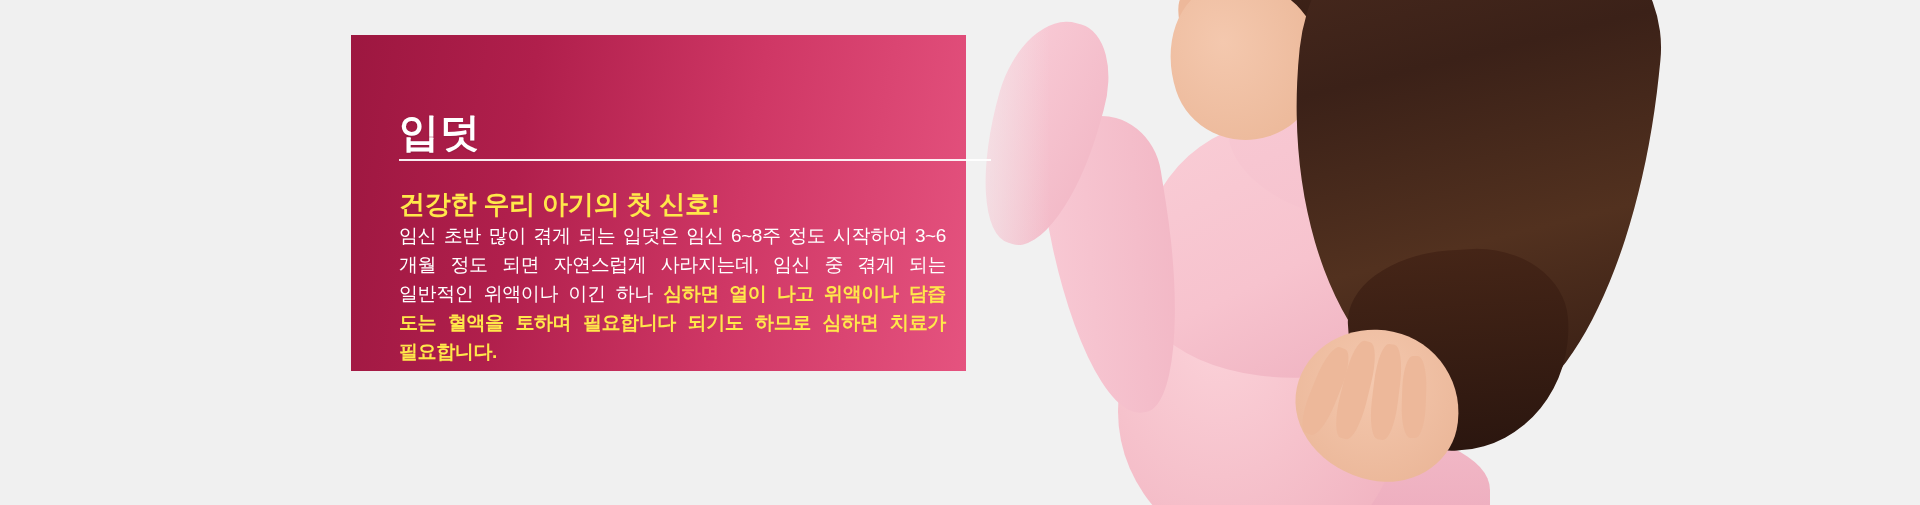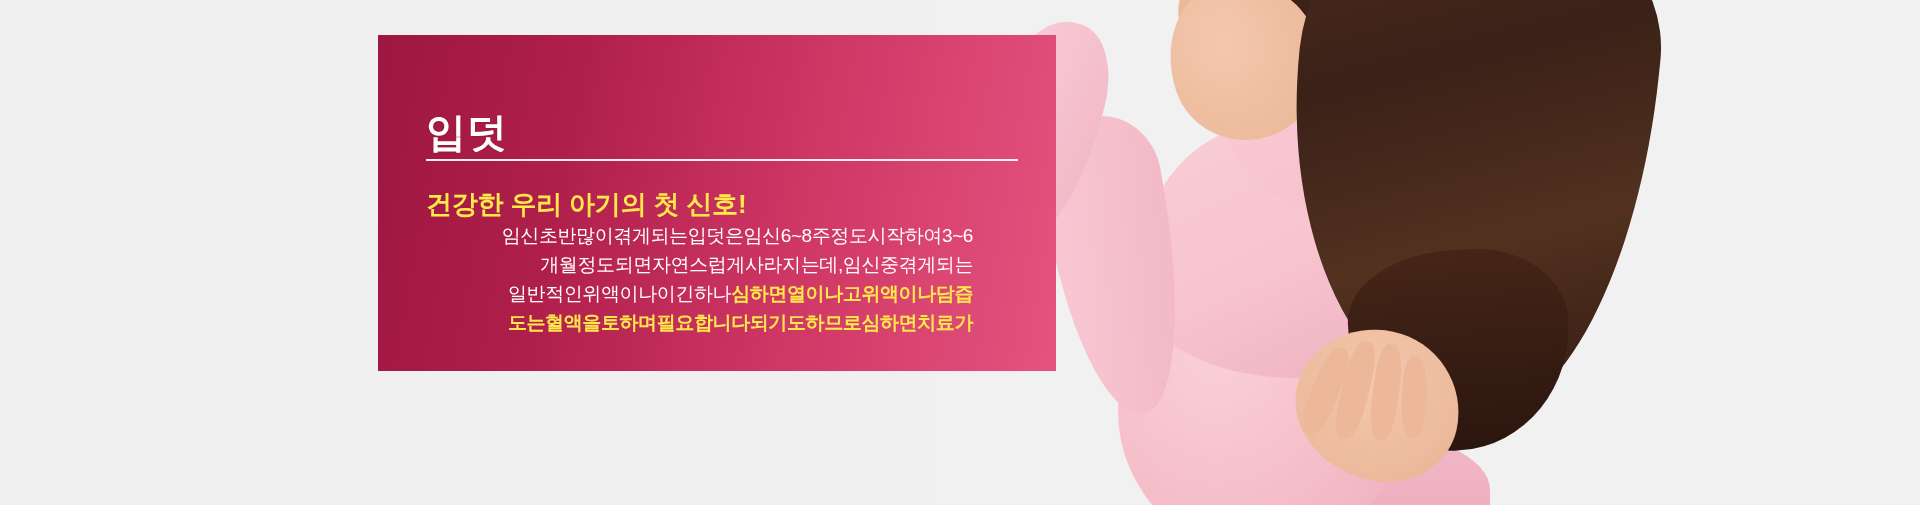--- a/index.html
+++ b/index.html
@@ -105,21 +105,21 @@
     background:linear-gradient(180deg,#f2b9c7 0%,#ecaabc 100%);
     border-radius:40% 40% 20% 20% / 50% 50% 20% 20%;
   }
   .photo-fade-left{
     position:absolute;left:0;top:0;width:120px;height:505px;
     background:linear-gradient(90deg,#f1f1f1 0%,rgba(241,241,241,0) 100%);
   }
 
   
   .card{
-    position:absolute;left:378px;top:35px;width:678px;height:336px;
+    position:absolute;left:351px;top:35px;width:615px;height:336px;
     background:linear-gradient(100deg,#9d1740 0%,#b01f4c 28%,#cf3765 62%,#e5537f 100%);
     overflow:visible;
   }
 
   .title{
     position:absolute;left:48px;top:50px;
     color:#ffffff;font-size:40px;font-weight:bold;letter-spacing:1px;
     line-height:1;
     text-shadow:0 1px 2px rgba(0,0,0,.12);
   }
@@ -137,21 +137,21 @@
   .body-text{
     position:absolute;left:48px;top:186px;width:547px;
     color:#ffffff;font-size:19px;line-height:29px;
     text-align:justify;text-justify:inter-word;
     letter-spacing:-.4px;
     word-break:keep-all;
   }
   .body-text .hl{color:#ffe84a;font-weight:bold;}
   .body-text .ln{display:block;}
   .body-text .ln.j{
-    display:flex;justify-content:flex-end;
+    display:flex;justify-content:space-between;
   }
   .body-text .ln.j > span{white-space:nowrap;}
 </style>
 </head>
 <body>
 
 <div id="stage">
 
   <div class="photo-wrap">
     <div class="photo-bg"></div>
@@ -224,16 +224,17 @@
         <div class="ln j">
           <span class="hl">도는</span>
           <span class="hl">혈액을</span>
           <span class="hl">토하며</span>
           <span class="hl">필요합니다</span>
           <span class="hl">되기도</span>
           <span class="hl">하므로</span>
           <span class="hl">심하면</span>
           <span class="hl">치료가</span>
         </div>
+        <div class="ln"><span class="hl">필요합니다.</span></div>
       </div>
   </div>
 
 </div>
 
 </body></html>

